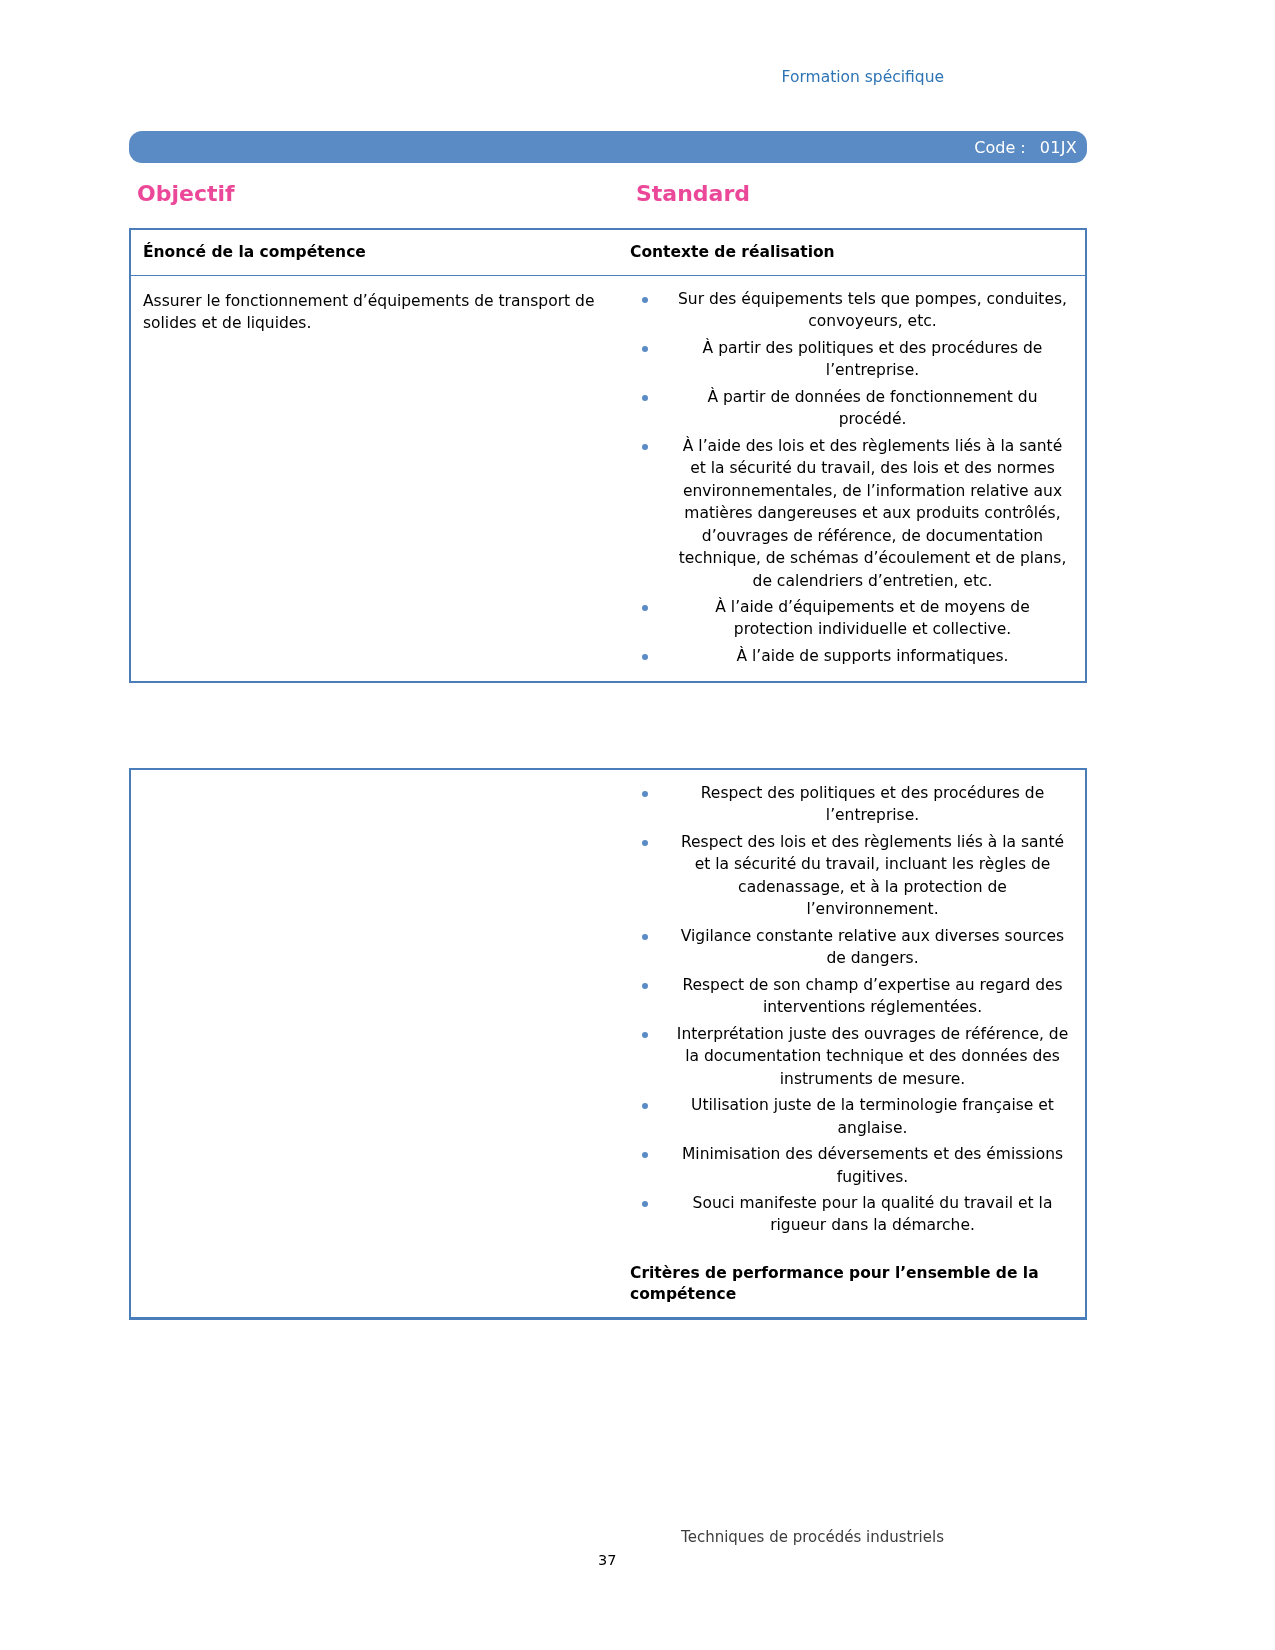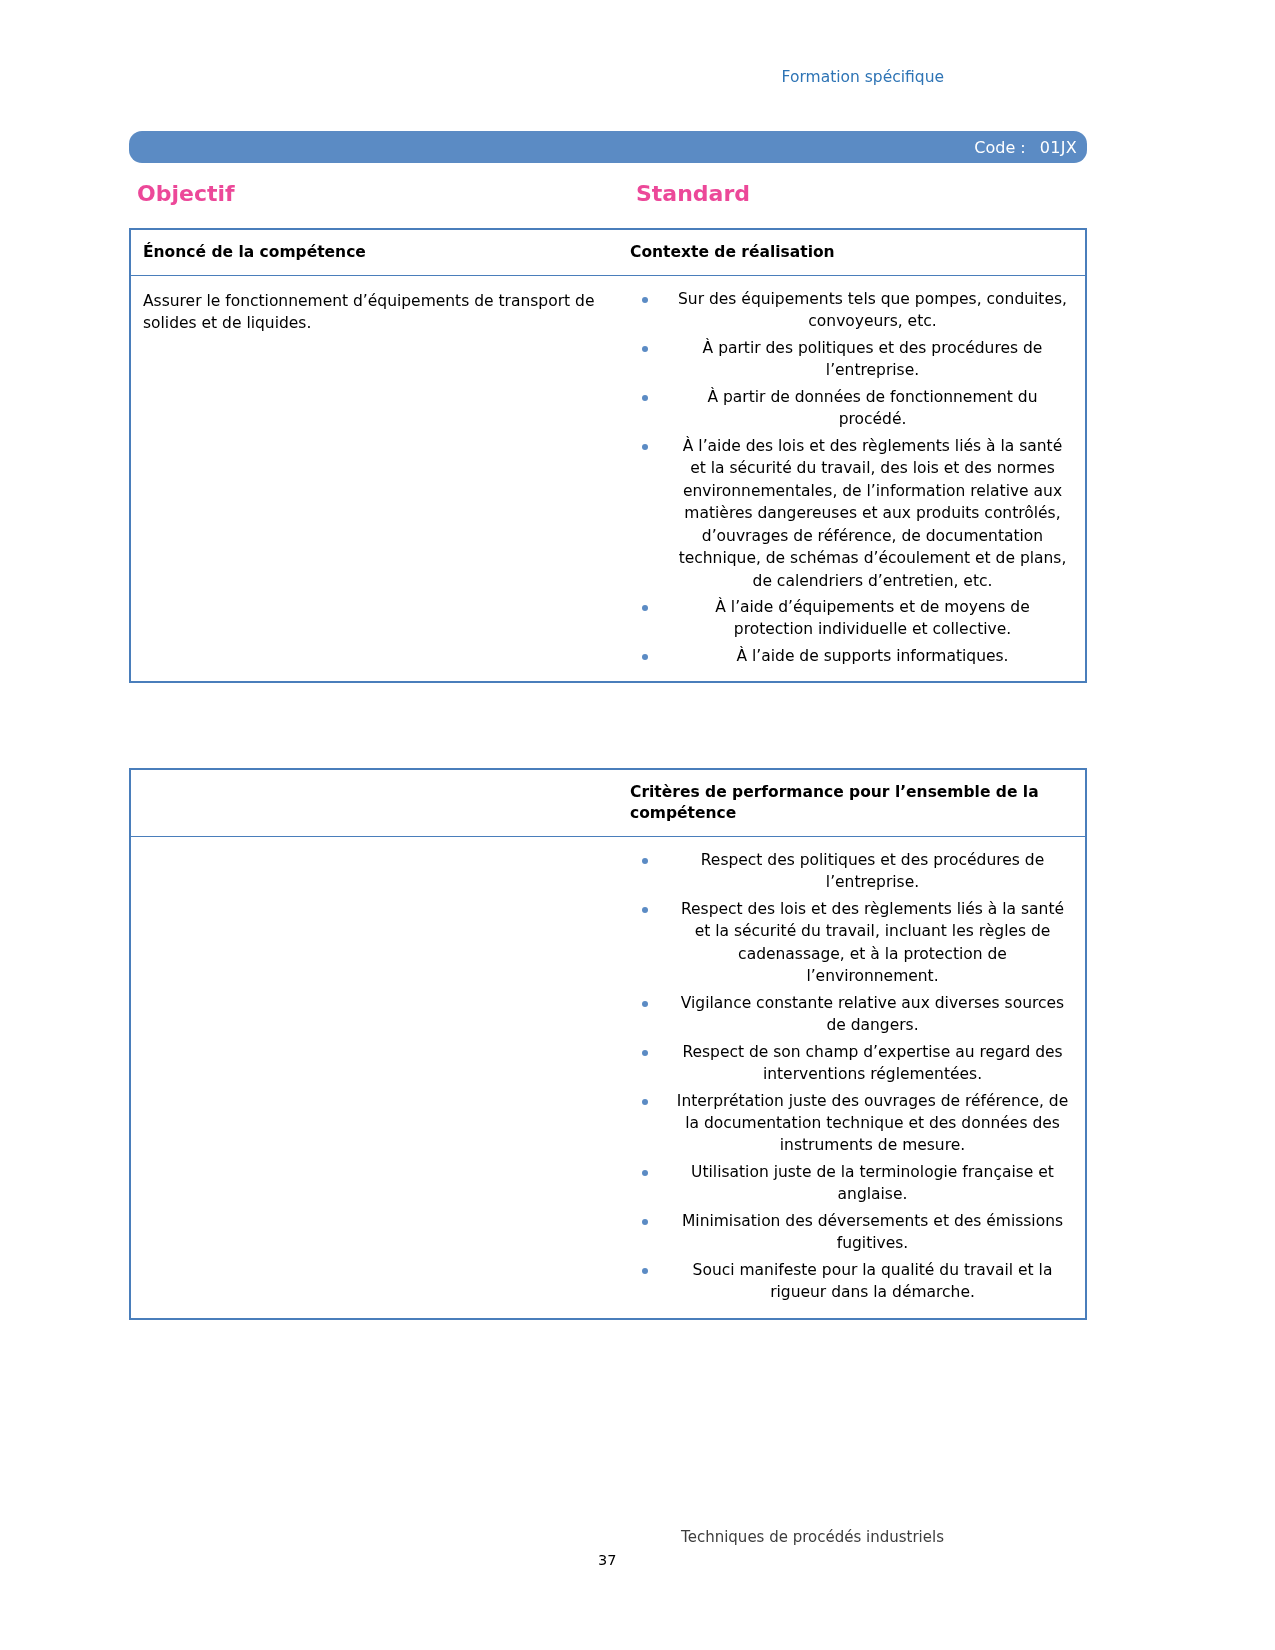--- a/index.html
+++ b/index.html
@@ -196,41 +196,41 @@
           <li>À partir de données de fonctionnement du procédé.</li>
           <li>À l’aide des lois et des règlements liés à la santé et la sécurité du travail, des lois et des normes environnementales, de l’information relative aux matières dangereuses et aux produits contrôlés, d’ouvrages de référence, de documentation technique, de schémas d’écoulement et de plans, de calendriers d’entretien, etc.</li>
           <li>À l’aide d’équipements et de moyens de protection individuelle et collective.</li>
           <li>À l’aide de supports informatiques.</li>
         </ul>
       </div>
     </div>
   </div>
 
   <div class="tbl second">
-    <div class="row head-row">
-      <div class="cell-left">
-        <div class="head-text"></div>
-      </div>
-      <div class="cell-right">
-        <div class="head-text">Critères de performance pour l’ensemble de la compétence</div>
-      </div>
-    </div>
     <div class="row">
       <div class="cell-left body"></div>
       <div class="cell-right body">
         <ul class="bullets">
           <li>Respect des politiques et des procédures de l’entreprise.</li>
           <li>Respect des lois et des règlements liés à la santé et la sécurité du travail, incluant les règles de cadenassage, et à la protection de l’environnement.</li>
           <li>Vigilance constante relative aux diverses sources de dangers.</li>
           <li>Respect de son champ d’expertise au regard des interventions réglementées.</li>
           <li>Interprétation juste des ouvrages de référence, de la documentation technique et des données des instruments de mesure.</li>
           <li>Utilisation juste de la terminologie française et anglaise.</li>
           <li>Minimisation des déversements et des émissions fugitives.</li>
           <li>Souci manifeste pour la qualité du travail et la rigueur dans la démarche.</li>
         </ul>
       </div>
     </div>
+    <div class="row head-row">
+      <div class="cell-left">
+        <div class="head-text"></div>
+      </div>
+      <div class="cell-right">
+        <div class="head-text">Critères de performance pour l’ensemble de la compétence</div>
+      </div>
+    </div>
   </div>
 
   <div class="footer-right">Techniques de procédés industriels</div>
   <div class="page-number">37</div>
 
 </div>
 
 </body></html>

